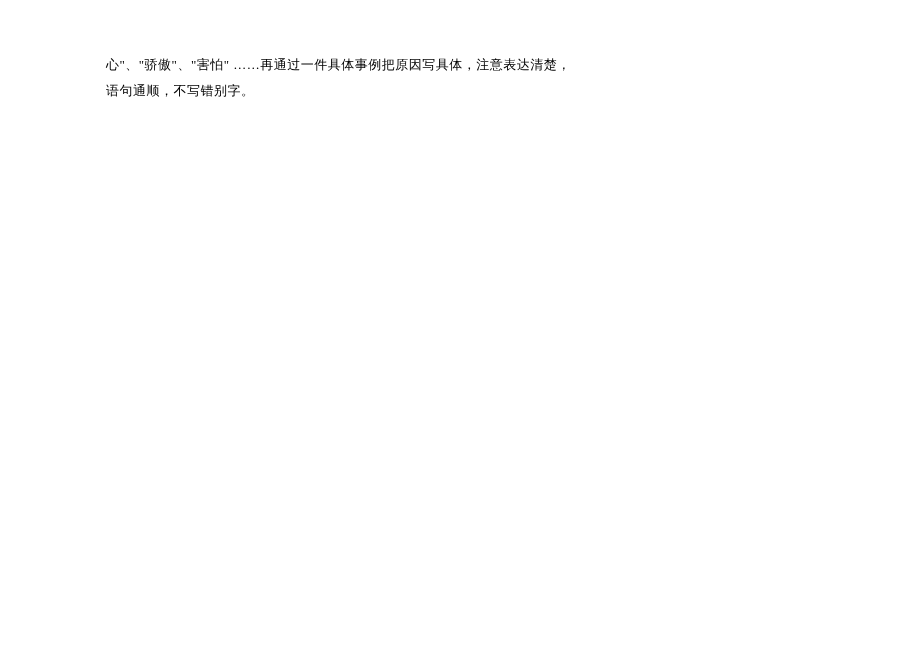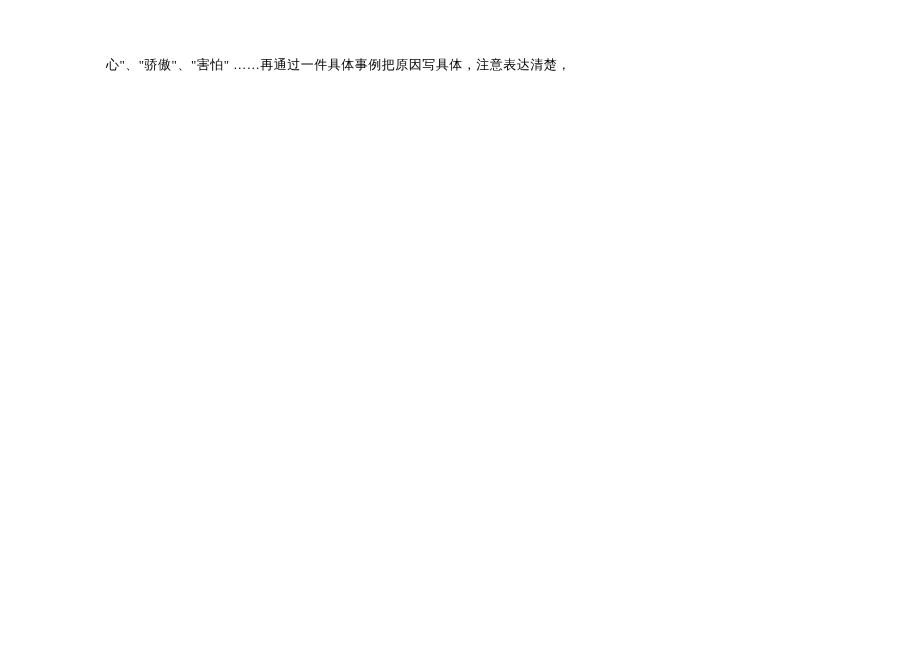--- a/index.html
+++ b/index.html
@@ -25,13 +25,14 @@
       color: #000000;
       line-height: 26px;
       letter-spacing: 0.5px;
     }
   </style>
 </head>
 <body>
 
 <div class="content">
   <div class="line">心"、"骄傲"、"害怕" ……再通过一件具体事例把原因写具体，注意表达清楚，</div>
+  <div class="line">语句通顺，不写错别字。</div>
 </div>
 
 </body></html>

